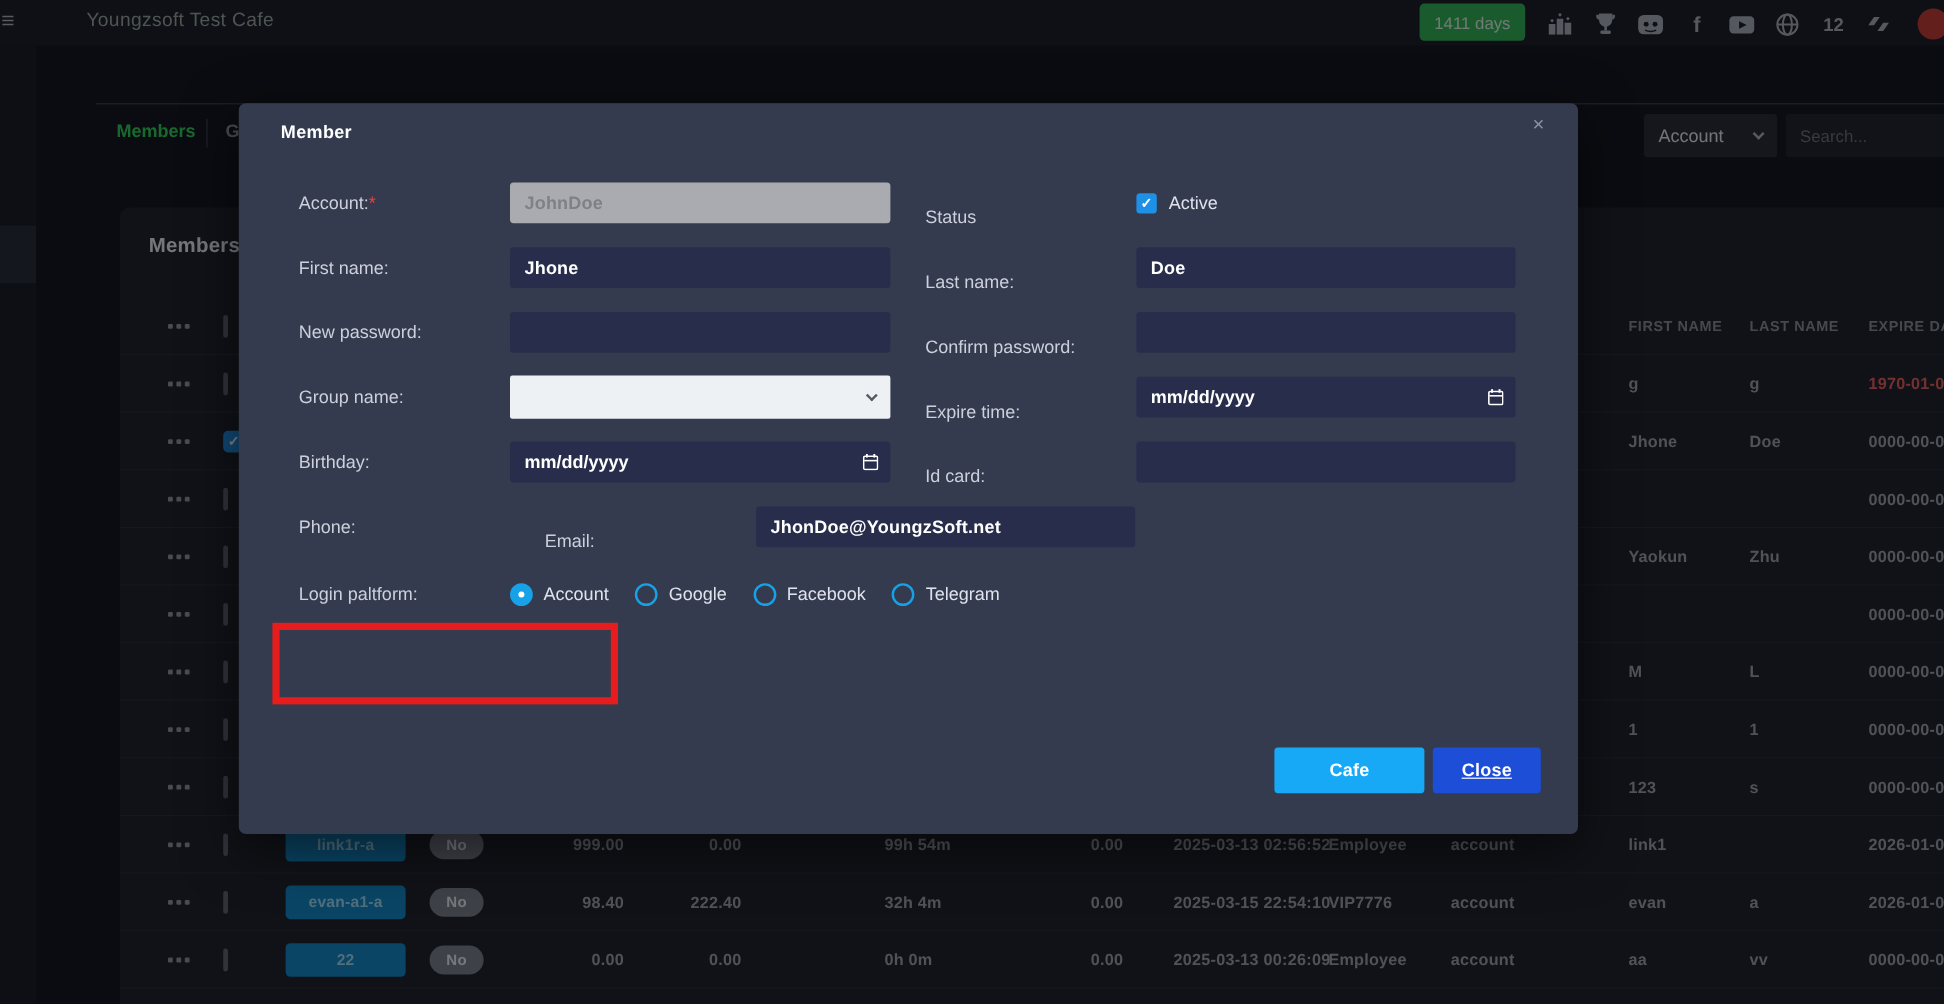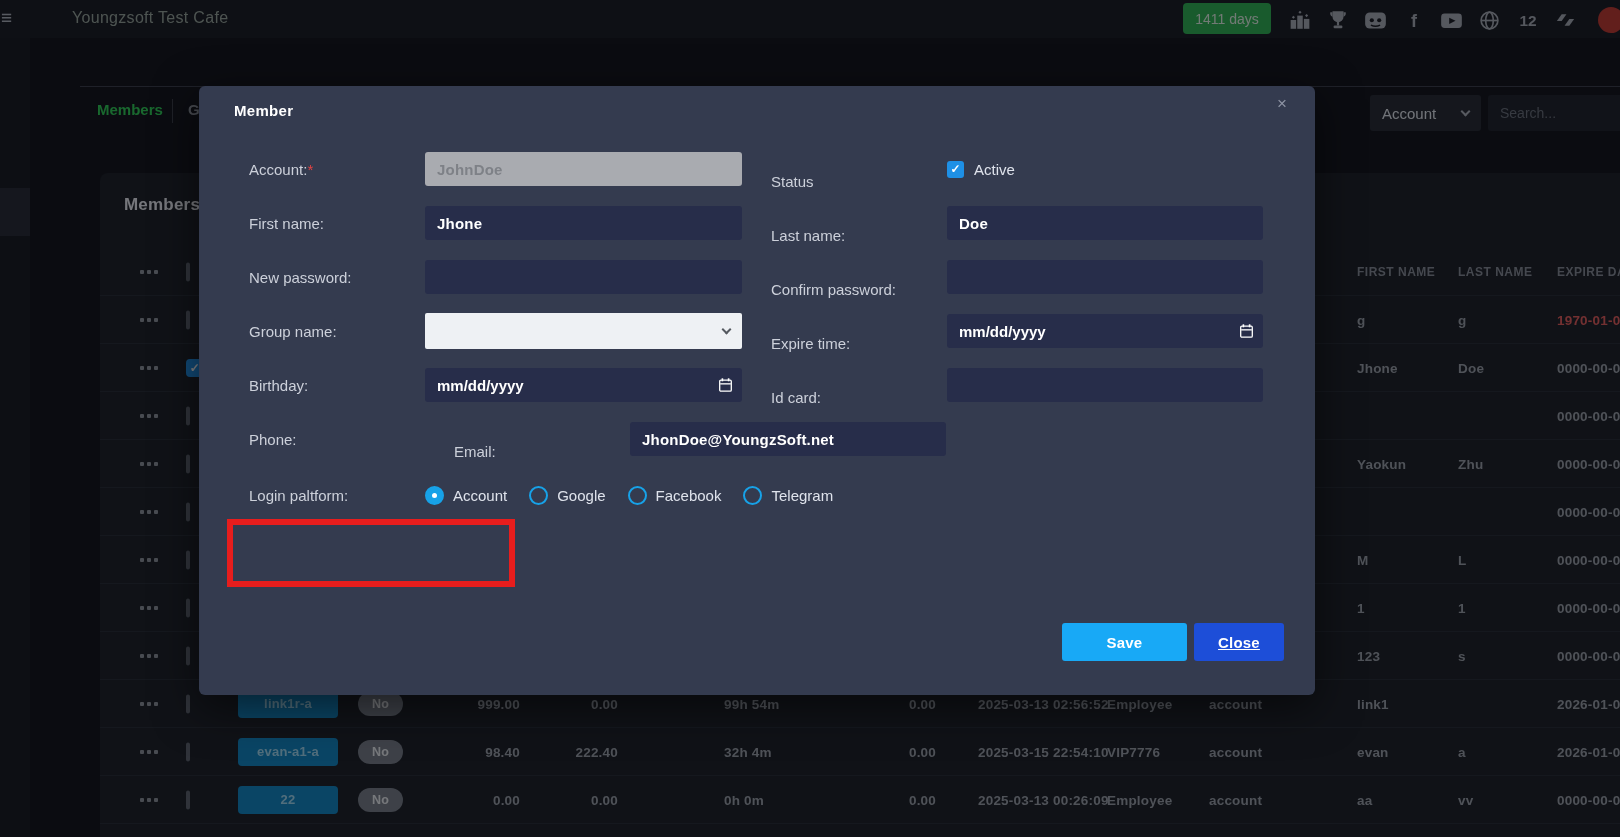--- a/index.html
+++ b/index.html
@@ -40,21 +40,21 @@
   .trow { position:absolute; left:0; right:0; height:48px; border-bottom:1px solid #272c35; }
   .tc { position:absolute; top:50%; transform:translateY(-50%); font-size:13.5px; font-weight:600; color:#9aa0a8; letter-spacing:.2px; white-space:nowrap; }
   .th { font-size:12px; font-weight:bold; color:#878d96; letter-spacing:.5px; }
   .c-dots  { left:40px; display:flex; gap:3px; }
   .c-dots i { width:4px; height:4px; border-radius:1px; background:#8d939b; }
   .c-check { left:86px; }
   .c-acct  { left:138px; width:100px; }
   .c-flag  { left:258px; width:45px; }
   .c-n1 { left:340px; width:80px; text-align:right; }
   .c-n2 { left:440px; width:78px; text-align:right; }
-  .c-time { left:624px; }
+  .c-time { left:637px; }
   .c-n3 { left:756px; width:80px; text-align:right; }
   .c-dt  { left:878px; }
   .c-grp { left:1007px; }
   .c-login { left:1109px; }
   .c-fn { left:1257px; }
   .c-ln { left:1358px; }
   .c-exp { left:1457px; }
   .exp-red { color:#e35d5b; }
 
   .tchk { width:18px; height:18px; border:2px solid #5d636d; border-radius:4px; background:transparent; cursor:pointer; }
@@ -464,16 +464,16 @@
           <span class="radio"></span>
           <span class="radio-label">Telegram</span>
         </span>
       </span>
     </div>
   </div>
 
   <div class="red-rect"></div>
 
   <div class="btnrow">
-    <button class="btn blue save">Save</button>
+    <button class="btn blue save">Cafe</button>
     <button class="btn gray close">Close</button>
   </div>
 </div>
 
 </body></html>

